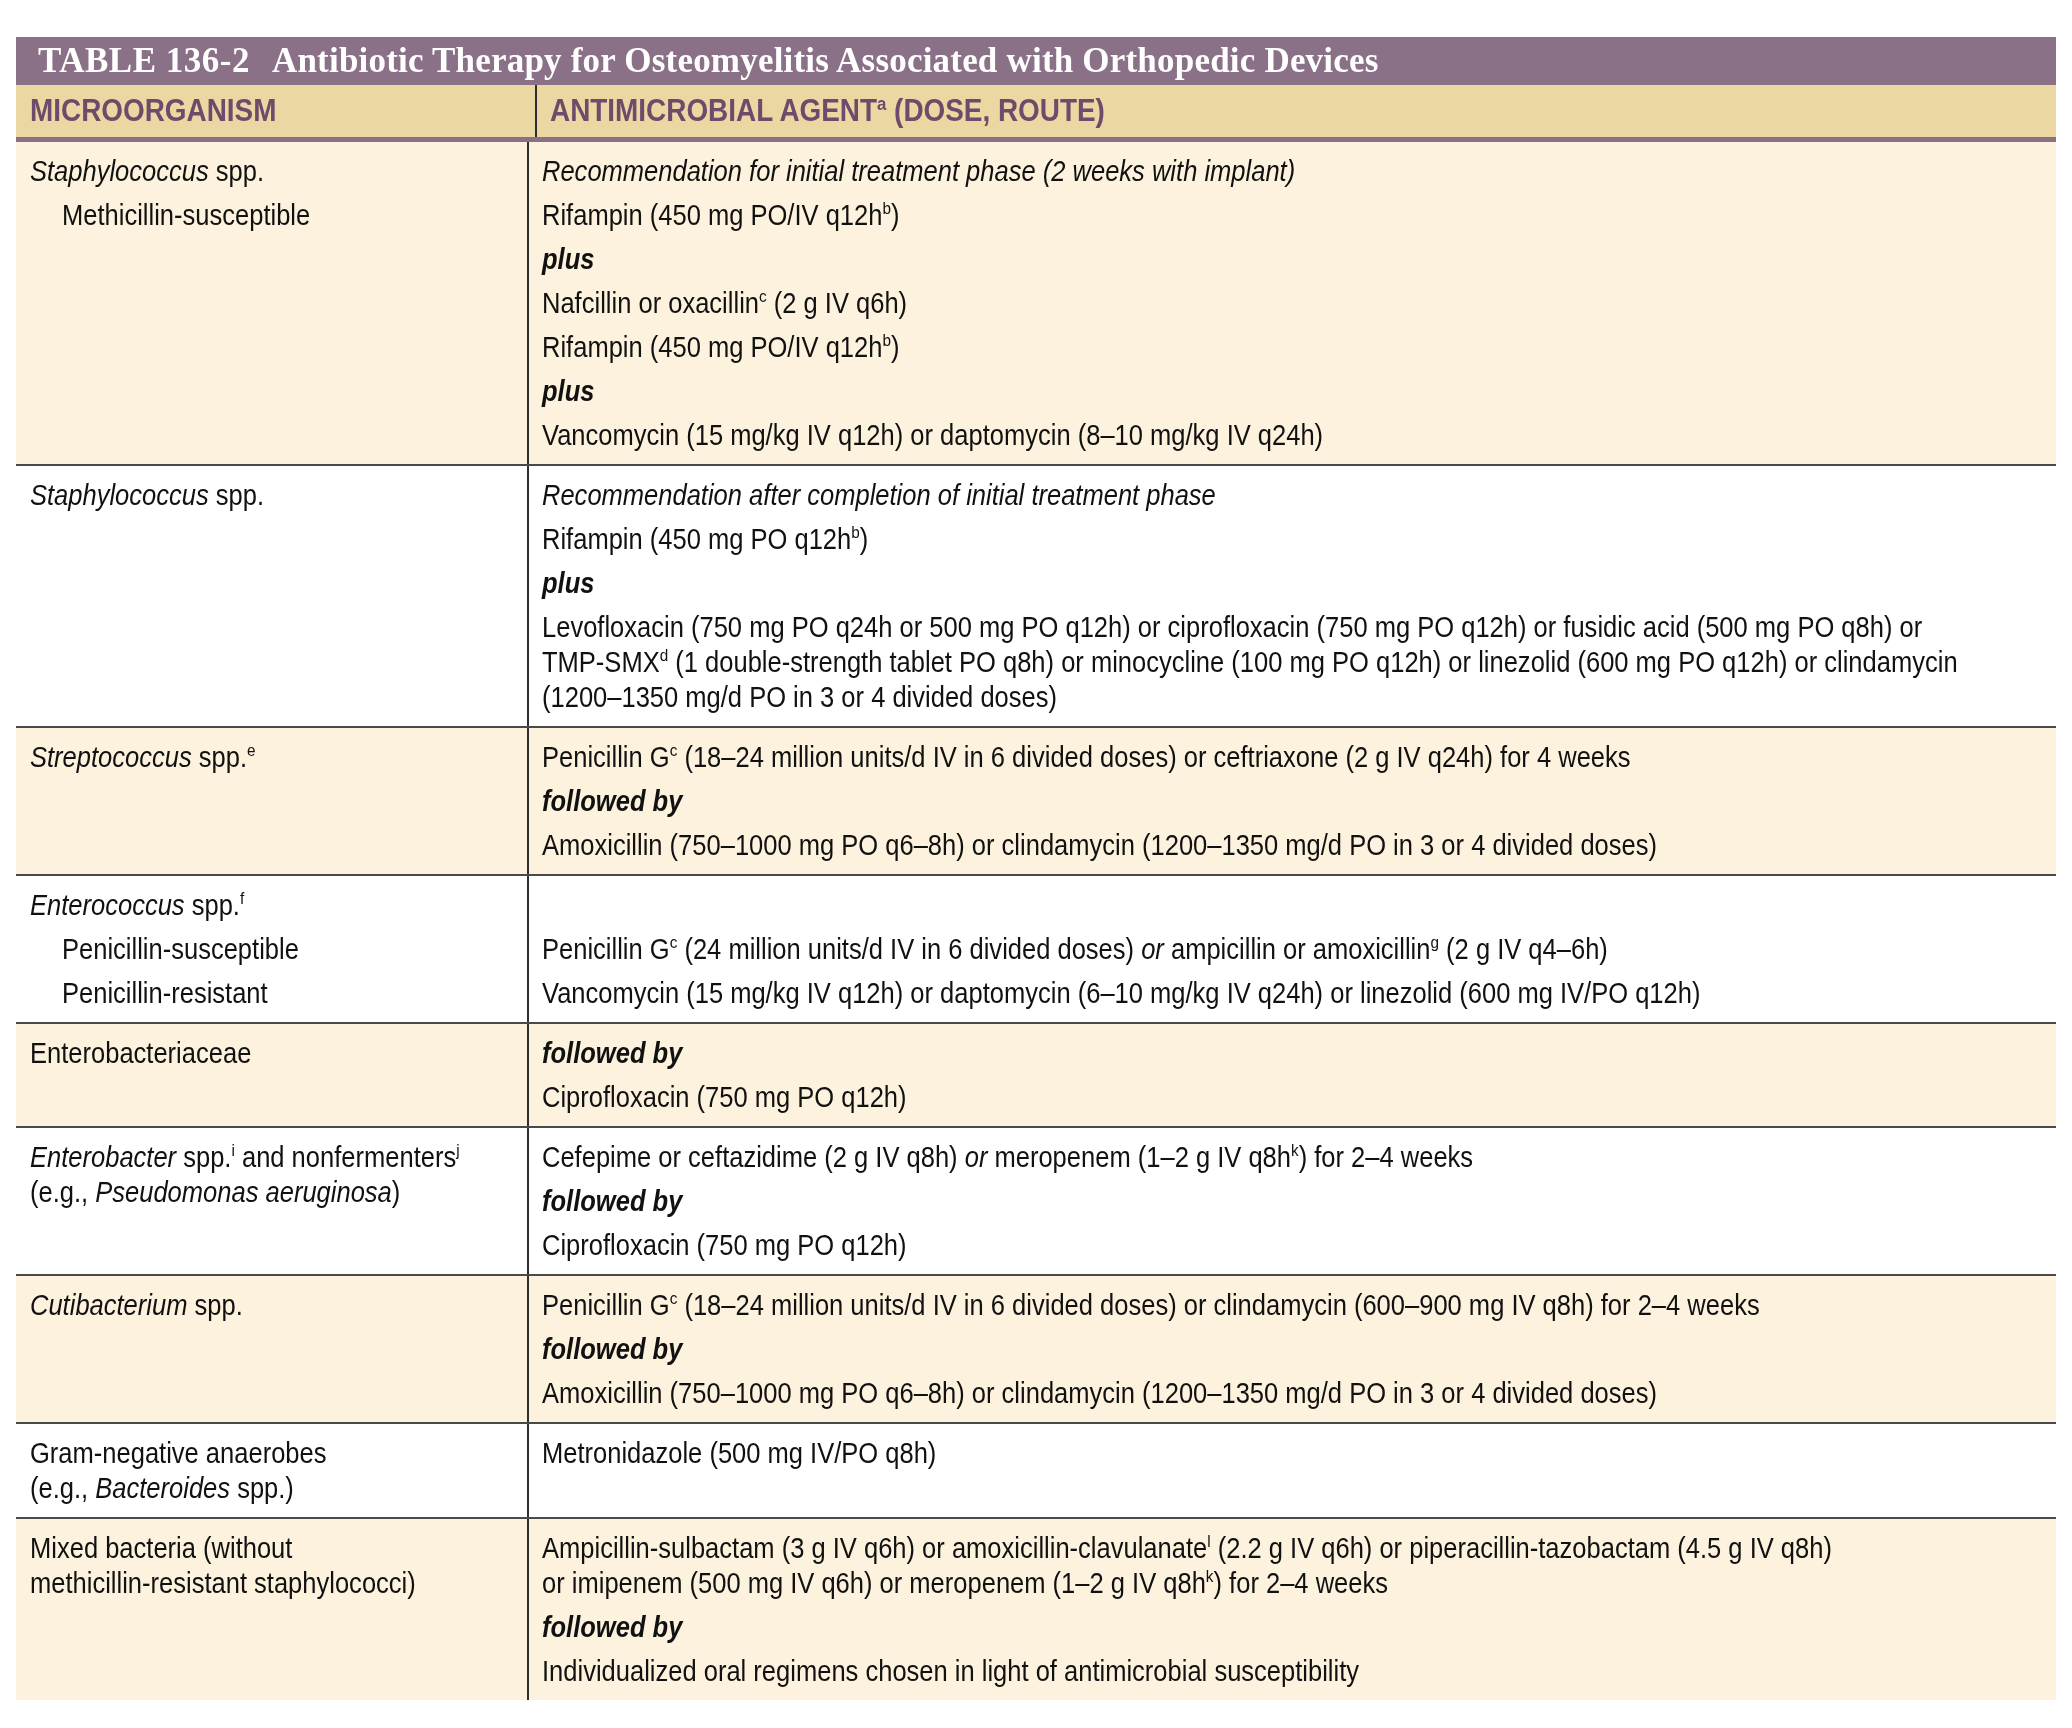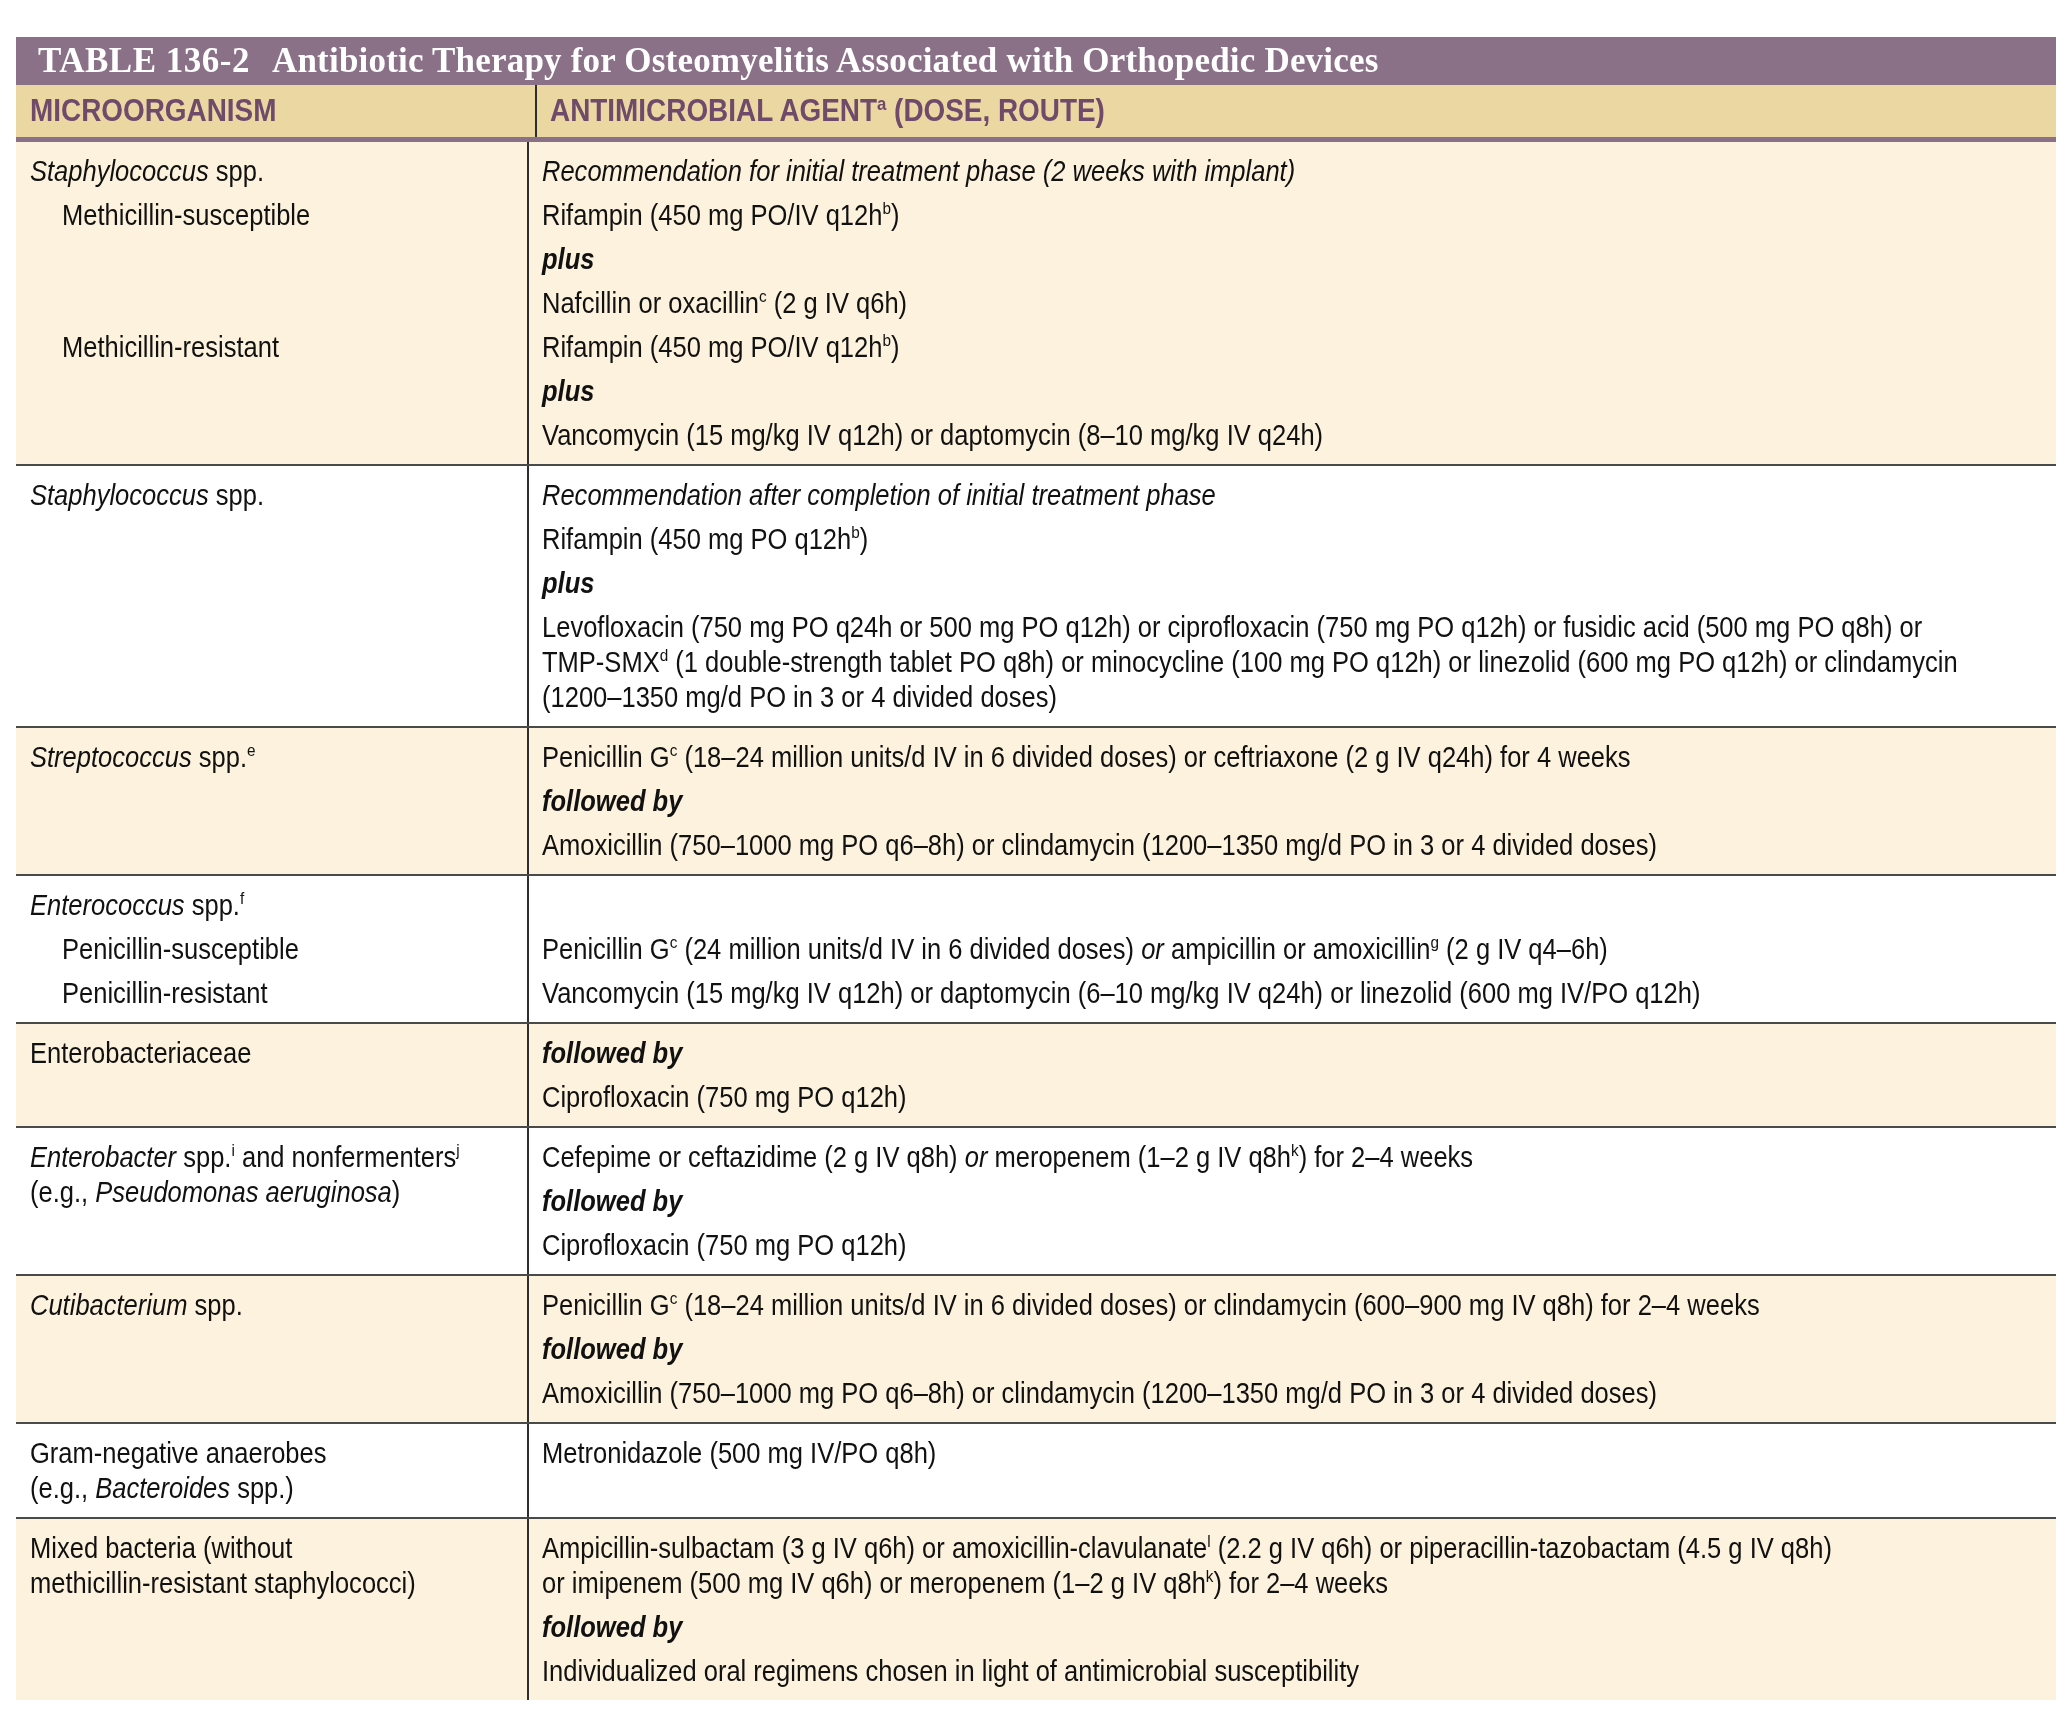--- a/index.html
+++ b/index.html
@@ -83,23 +83,20 @@
             </div>
             <div class="para indent">
               <div class="line"><span>Methicillin-susceptible</span></div>
             </div>
             <div class="para">
               <div class="line"><span></span></div>
             </div>
             <div class="para">
               <div class="line"><span></span></div>
             </div>
-            <div class="para indent">
-              <div class="line"><span>Methicillin-resistant</span></div>
-            </div>
           </div>
           <div class="cell right">
             <div class="para italic">
               <div class="line"><span>Recommendation for initial treatment phase (2 weeks with implant)</span></div>
             </div>
             <div class="para">
               <div class="line"><span>Rifampin (450 mg PO/IV q12h</span><sup>b</sup><span>)</span></div>
             </div>
             <div class="para boldItalic">
               <div class="line"><span>plus</span></div>

